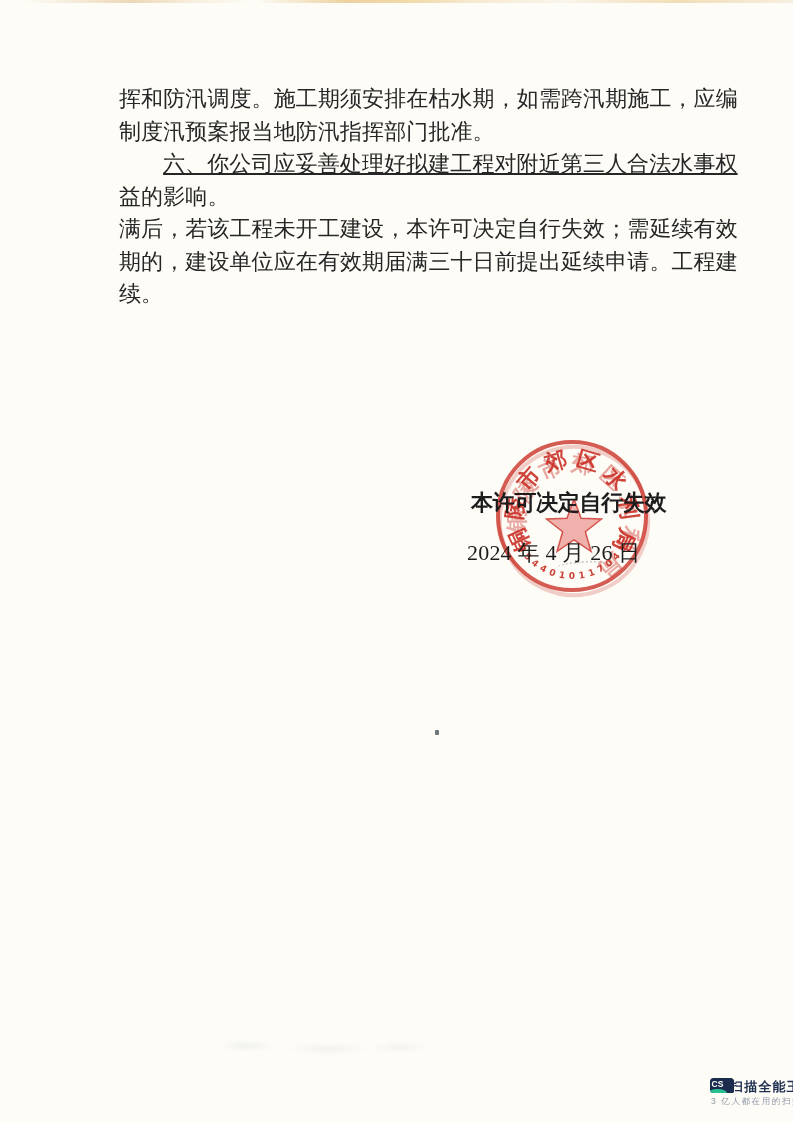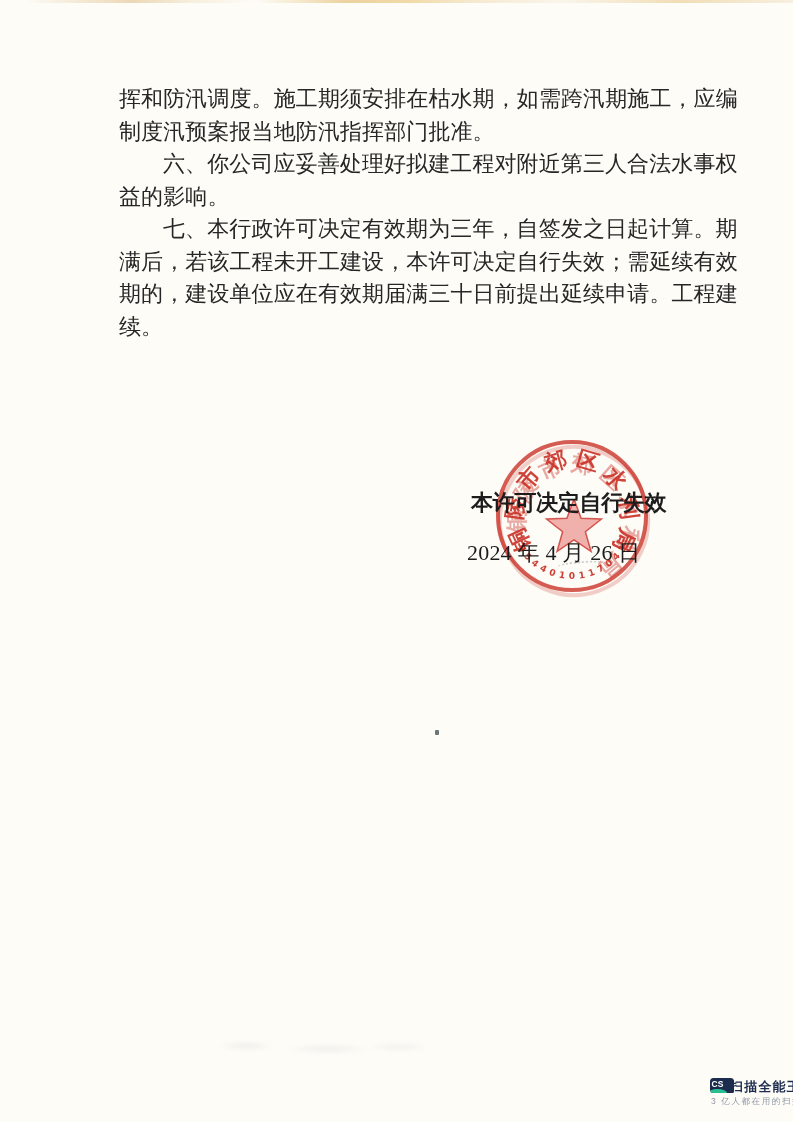--- a/index.html
+++ b/index.html
@@ -18,21 +18,21 @@
   .smudge{position:absolute;left:175px;top:1038px;width:235px;height:20px;opacity:.18;
     filter:blur(2px);
     background:radial-gradient(ellipse 40px 6px at 20% 40%,#9aa0a4,transparent 70%),
                radial-gradient(ellipse 60px 7px at 55% 55%,#a8adb0,transparent 70%),
                radial-gradient(ellipse 45px 6px at 85% 45%,#b0b4b6,transparent 70%);}
 
   
   .doc-text{position:absolute;left:95px;top:83px;width:624px;color:#262626;}
   .doc-line{height:32.5px;line-height:32.5px;font-size:22px;white-space:nowrap;
     letter-spacing:.1px;font-weight:500;}
-  .doc-line.indent{padding-left:44px;}
+  .doc-line.indent{padding-left:44px;text-decoration:underline;}
 
   
   .sign-issuer{position:absolute;left:447px;top:490px;font-size:22px;line-height:26px;
     color:#1c1c1c;letter-spacing:-.3px;font-weight:600;white-space:nowrap;}
   .sign-date{position:absolute;left:443px;top:540px;font-size:22px;line-height:26px;
     color:#1c1c1c;letter-spacing:.2px;font-weight:400;white-space:nowrap;}
 
   
   .seal{position:absolute;left:472px;top:440px;width:152px;height:152px;}
   .seal-layer{position:absolute;inset:0;border-radius:50%;
@@ -67,21 +67,20 @@
 
 <div class="page">
 
   <div class="top-edge"></div>
 
   <div class="doc-text">
     <div class="doc-line">挥和防汛调度。施工期须安排在枯水期，如需跨汛期施工，应编</div>
     <div class="doc-line">制度汛预案报当地防汛指挥部门批准。</div>
     <div class="doc-line indent">六、你公司应妥善处理好拟建工程对附近第三人合法水事权</div>
     <div class="doc-line">益的影响。</div>
-    <div class="doc-line indent">七、本行政许可决定有效期为三年，自签发之日起计算。期</div>
     <div class="doc-line">满后，若该工程未开工建设，本许可决定自行失效；需延续有效</div>
     <div class="doc-line">期的，建设单位应在有效期届满三十日前提出延续申请。工程建</div>
     <div class="doc-line">续。</div>
   </div>
 
   <div class="seal">
     <div class="seal-layer ghost" id="seal-ghost">
         <span class="seal-char" style="transform: translate(-50%, -50%) rotate(-115deg) translateY(-57px);">铜</span>
         <span class="seal-char" style="transform: translate(-50%, -50%) rotate(-82.1429deg) translateY(-57px);">陵</span>
         <span class="seal-char" style="transform: translate(-50%, -50%) rotate(-49.2857deg) translateY(-57px);">市</span>

